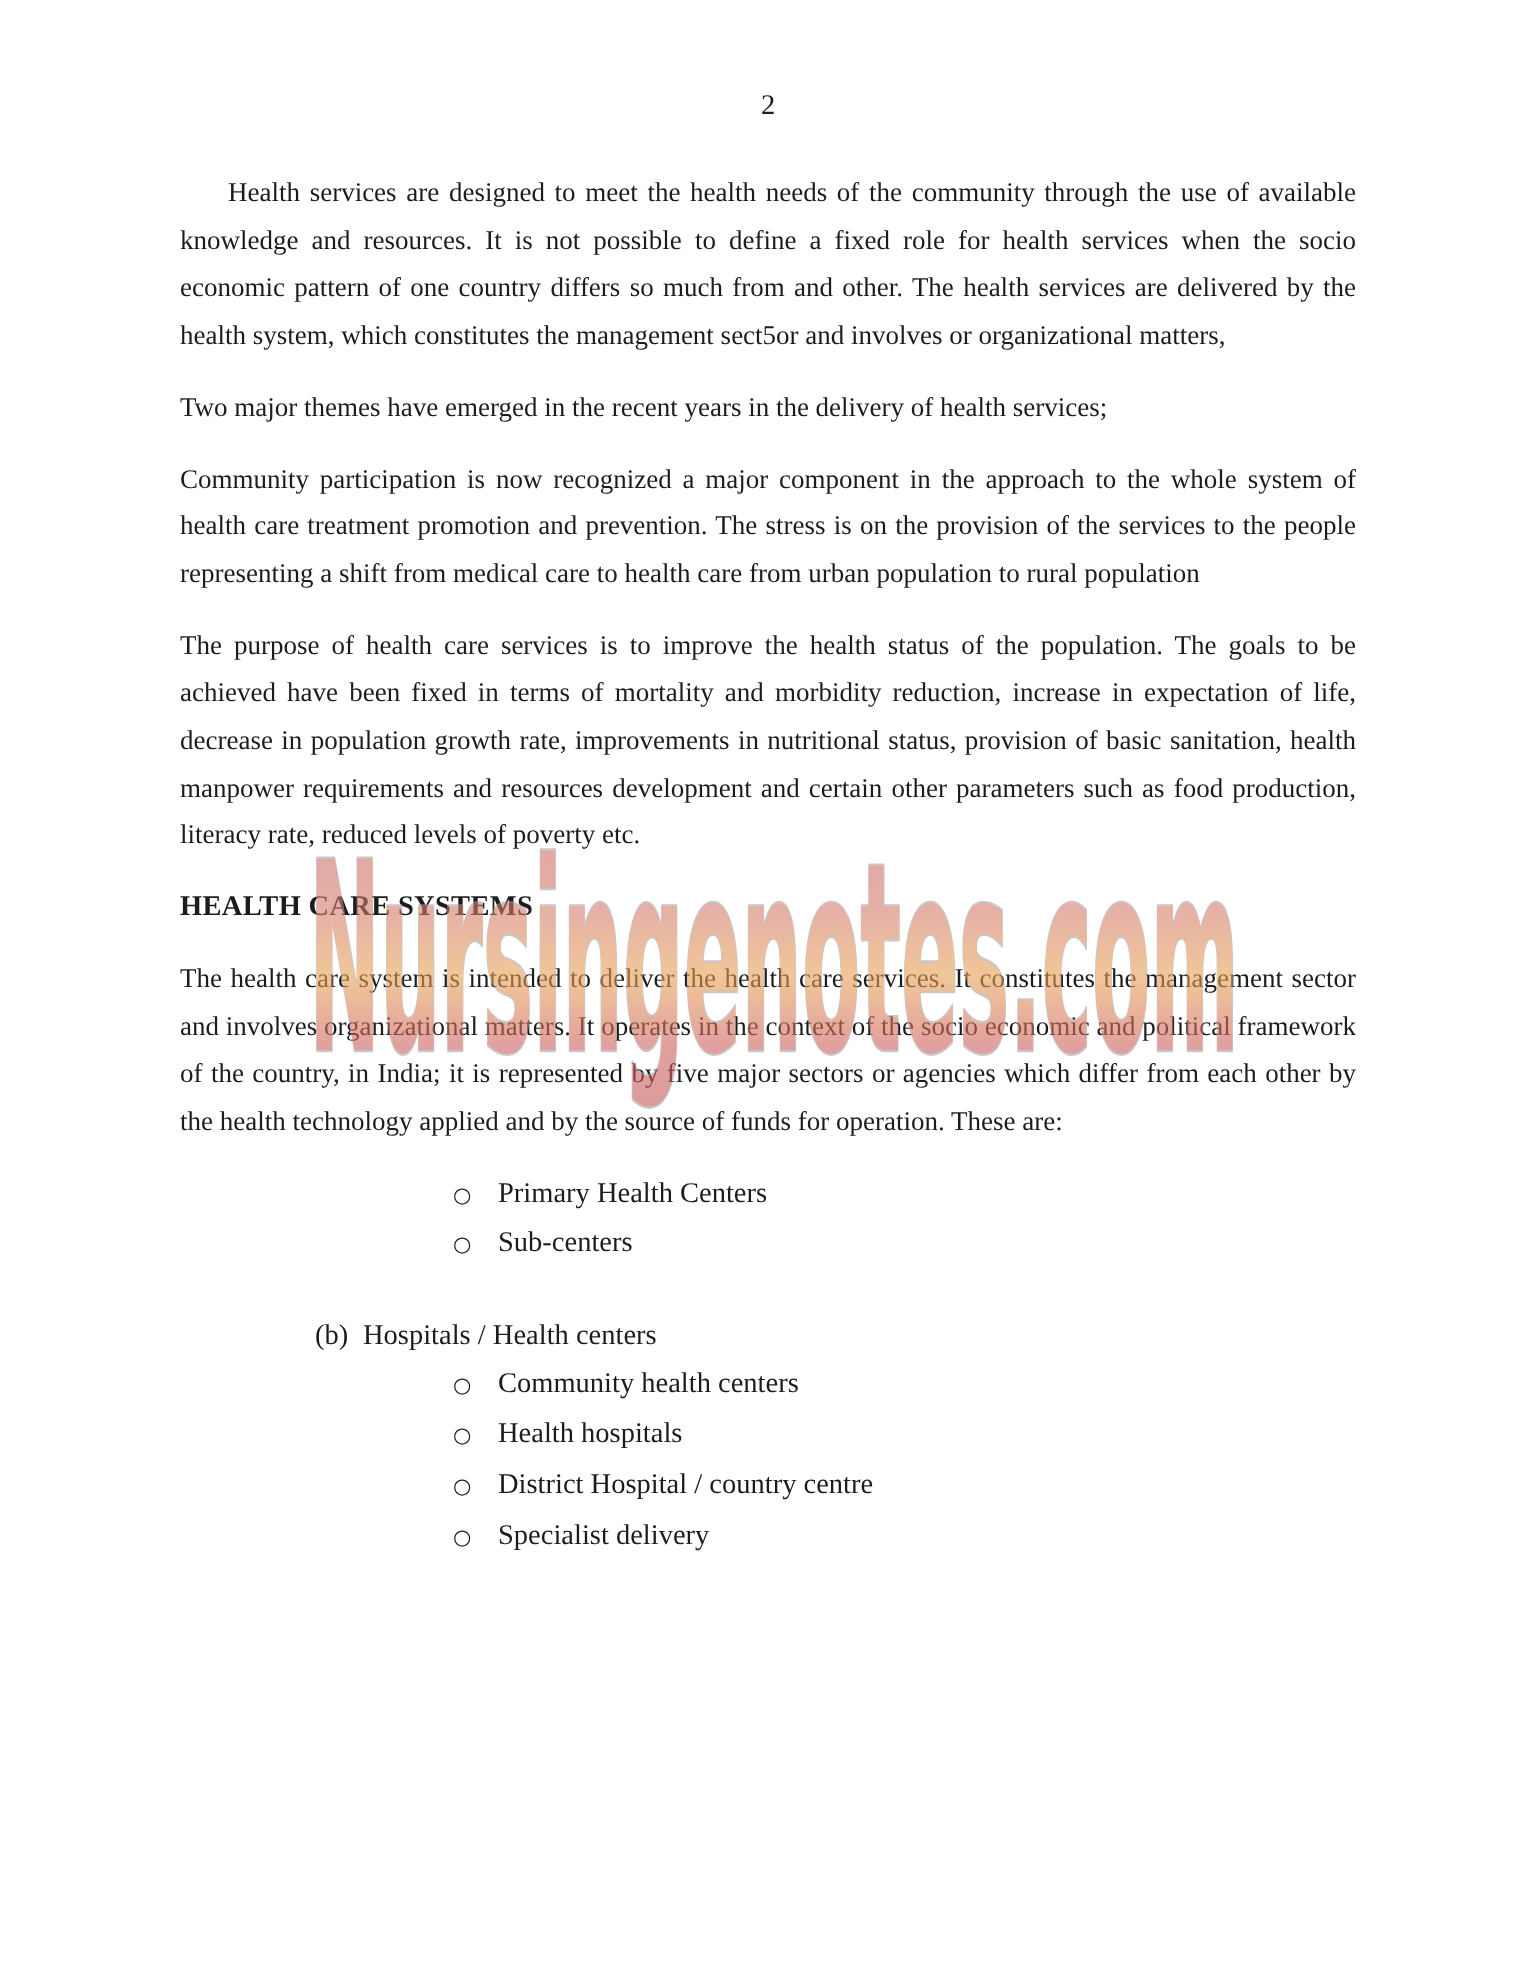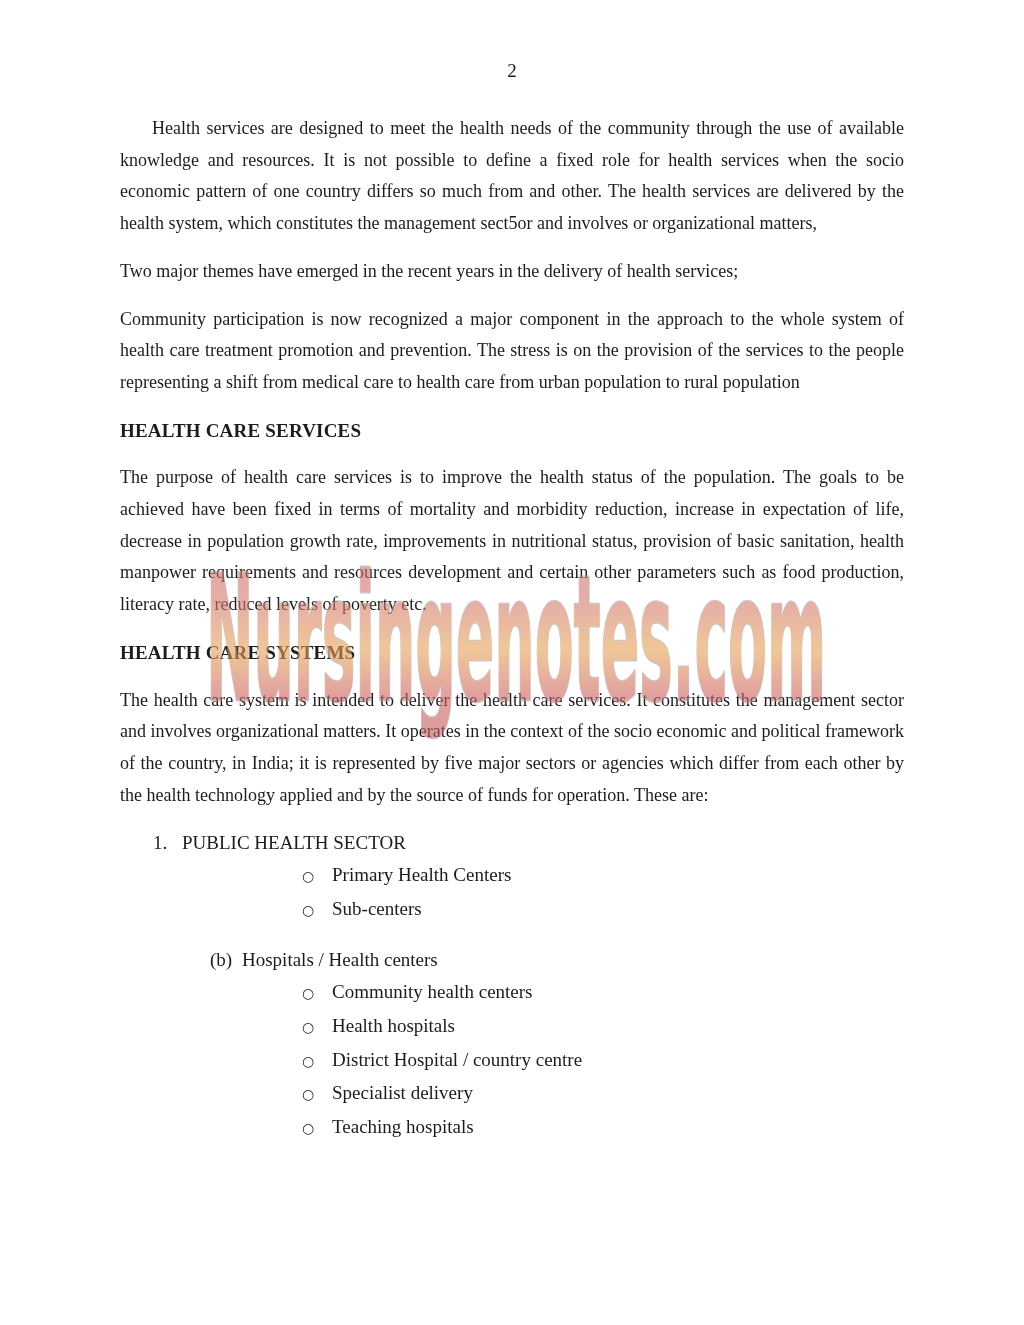--- a/index.html
+++ b/index.html
@@ -54,21 +54,21 @@
   .row-l1 .marker { display: inline-block; width: 29px; }
   .row-l2 { padding-left: 90px; }
   .row-l2 .marker { display: inline-block; width: 32px; }
   .row-l3 { padding-left: 182px; }
   .row-l3 .bullet {
     display: inline-block;
     width: 30px;
     font-family: "DejaVu Sans", sans-serif;
     font-size: 14px;
   }
-  .group-gap { margin-top: 18px; }
+  .group-gap { margin-top: 28px; }
   .watermark {
     position: absolute;
     left: 198px;
     top: 556px;
     width: 640px;
     height: 200px;
     opacity: 0.60;
     pointer-events: none;
     z-index: 3;
   }
@@ -80,33 +80,29 @@
   <div class="content">
 
     <div class="page-number">2</div>
 
     <p class="body-para first-indent">Health services are designed to meet the health needs of the community through the use of available knowledge and resources. It is not possible to define a fixed role for health services when the socio economic pattern of one country differs so much from and other. The health services are delivered by the health system, which constitutes the management sect5or and involves or organizational matters,</p>
 
     <p class="body-para">Two major themes have emerged in the recent years in the delivery of health services;</p>
 
     <p class="body-para">Community participation is now recognized a major component in the approach to the whole system of health care treatment promotion and prevention. The stress is on the provision of the services to the people representing a shift from medical care to health care from urban population to rural population</p>
 
-    <h2 class="doc-heading">HEALTH CARE SERVICES</h2>
 
     <p class="body-para">The purpose of health care services is to improve the health status of the population. The goals to be achieved have been fixed in terms of mortality and morbidity reduction, increase in expectation of life, decrease in population growth rate, improvements in nutritional status, provision of basic sanitation, health manpower requirements and resources development and certain other parameters such as food production, literacy rate, reduced levels of poverty etc.</p>
 
     <h2 class="doc-heading">HEALTH CARE SYSTEMS</h2>
 
     <p class="body-para">The health care system is intended to deliver the health care services. It constitutes the management sector and involves organizational matters. It operates in the context of the socio economic and political framework of the country, in India; it is represented by five major sectors or agencies which differ from each other by the health technology applied and by the source of funds for operation. These are:</p>
 
     <div class="list-block">
 
-      <div class="row row-l1">
-        <span class="marker">1.</span><span>PUBLIC HEALTH SECTOR</span>
-      </div>
 
 
       <div class="row row-l3">
         <span class="bullet">○</span><span>Primary Health Centers</span>
       </div>
       <div class="row row-l3">
         <span class="bullet">○</span><span>Sub-centers</span>
       </div>
 
       <div class="row row-l2 group-gap">
@@ -118,23 +114,20 @@
       </div>
       <div class="row row-l3">
         <span class="bullet">○</span><span>Health hospitals</span>
       </div>
       <div class="row row-l3">
         <span class="bullet">○</span><span>District Hospital / country centre</span>
       </div>
       <div class="row row-l3">
         <span class="bullet">○</span><span>Specialist delivery</span>
       </div>
-      <div class="row row-l3">
-        <span class="bullet">○</span><span>Teaching hospitals</span>
-      </div>
 
     </div>
   </div>
 
   <svg class="watermark" viewBox="0 0 640 200" xmlns="http://www.w3.org/2000/svg">
     <defs>
       <linearGradient id="wmgrad" x1="0" y1="0" x2="0" y2="1">
         <stop offset="0" stop-color="#cc6a65"></stop>
         <stop offset="0.32" stop-color="#d47a6d"></stop>
         <stop offset="0.55" stop-color="#e7a254"></stop>

